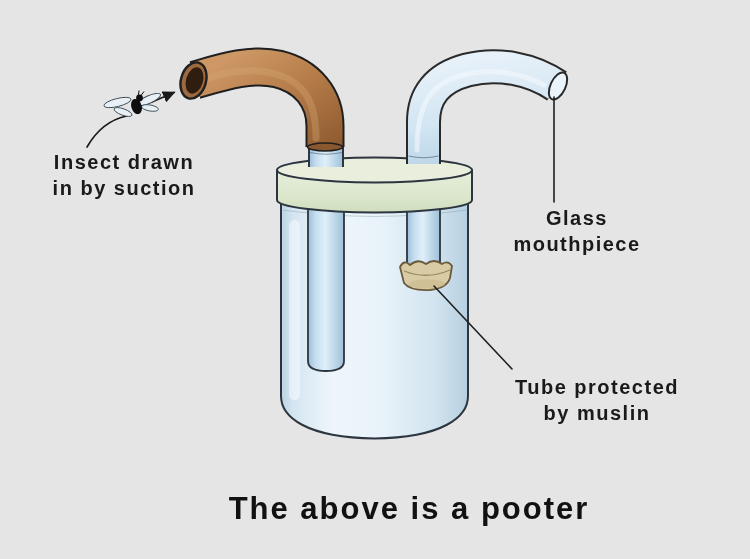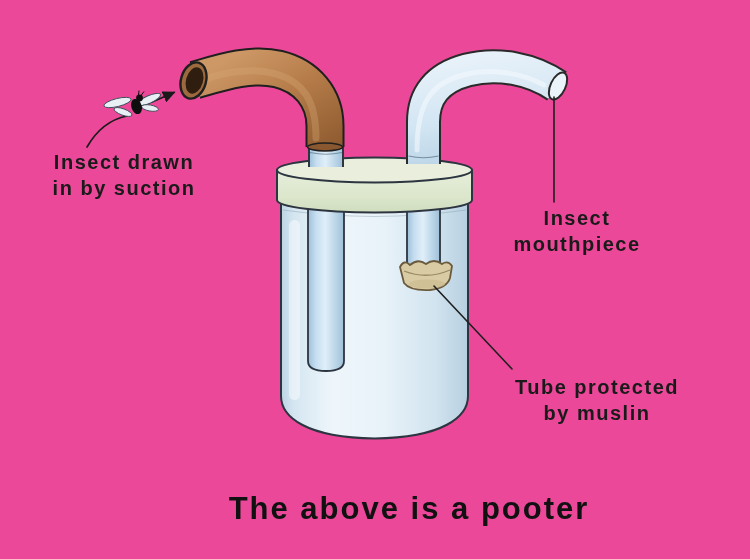--- a/index.html
+++ b/index.html
@@ -1,19 +1,19 @@
 <!DOCTYPE html>
 <html><head>
 <meta charset="utf-8">
 <style>
   html,body{margin:0;padding:0;background:#ffffff;}
   .stage{
     position:relative;
     width:750px;height:559px;
-    background:#ec4899;
+    background:#e5e5e5;
     overflow:hidden;
     font-family:"Liberation Sans", sans-serif;
   }
   .stage svg{position:absolute;left:0;top:0;}
   .label{
     position:absolute;
     font-weight:700;
     color:#1a1a1a;
     text-align:center;
     white-space:pre-line;
@@ -134,19 +134,19 @@
         <ellipse cx="150" cy="108" rx="8.5" ry="3" transform="rotate(10 150 108)" fill="#e8f0f5" stroke="#3c4c57" stroke-width="0.9"></ellipse>
         <ellipse cx="136.5" cy="106.5" rx="5.2" ry="7.8" transform="rotate(-18 136.5 106.5)" fill="#0e0e0e"></ellipse>
         <circle cx="139.5" cy="98" r="3.4" fill="#0e0e0e"></circle>
         <path d="M141,95.5 L144,91.5 M138.5,95 L139,90.5" stroke="#0e0e0e" stroke-width="1"></path>
       </g>
     </g>
   </svg>
 
   <div class="label label-insect">Insect drawn
 in by suction</div>
-  <div class="label label-mouthpiece">Insect
+  <div class="label label-mouthpiece">Glass
 mouthpiece</div>
   <div class="label label-muslin">Tube protected
 by muslin</div>
   <div class="caption">The above is a pooter</div>
 
 </div>
 
 </body></html>

